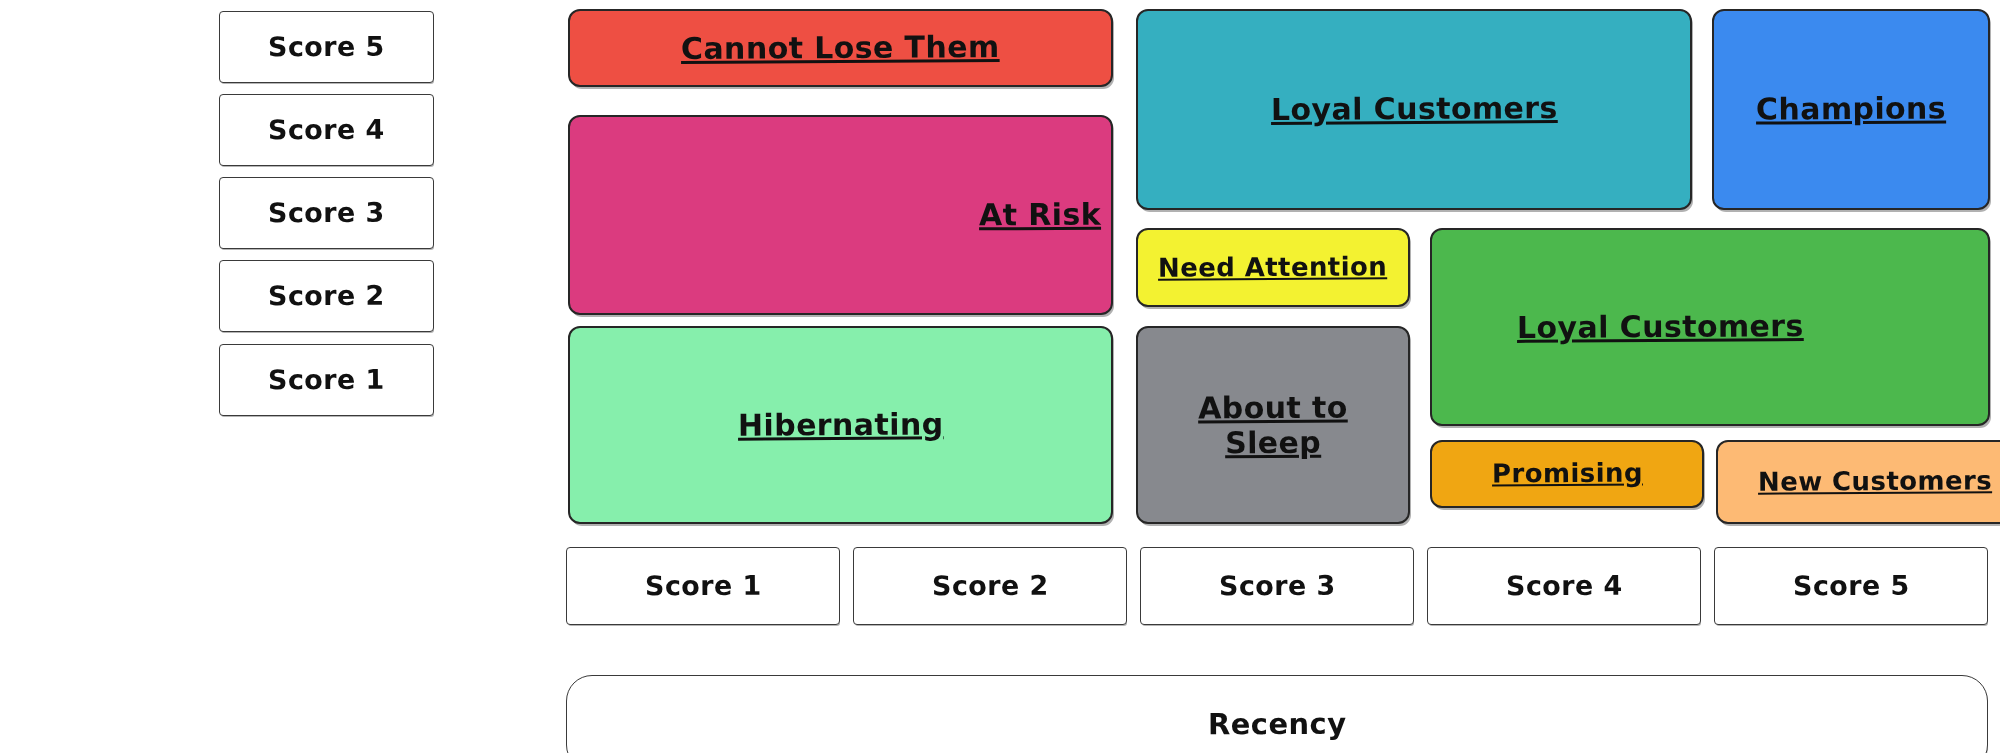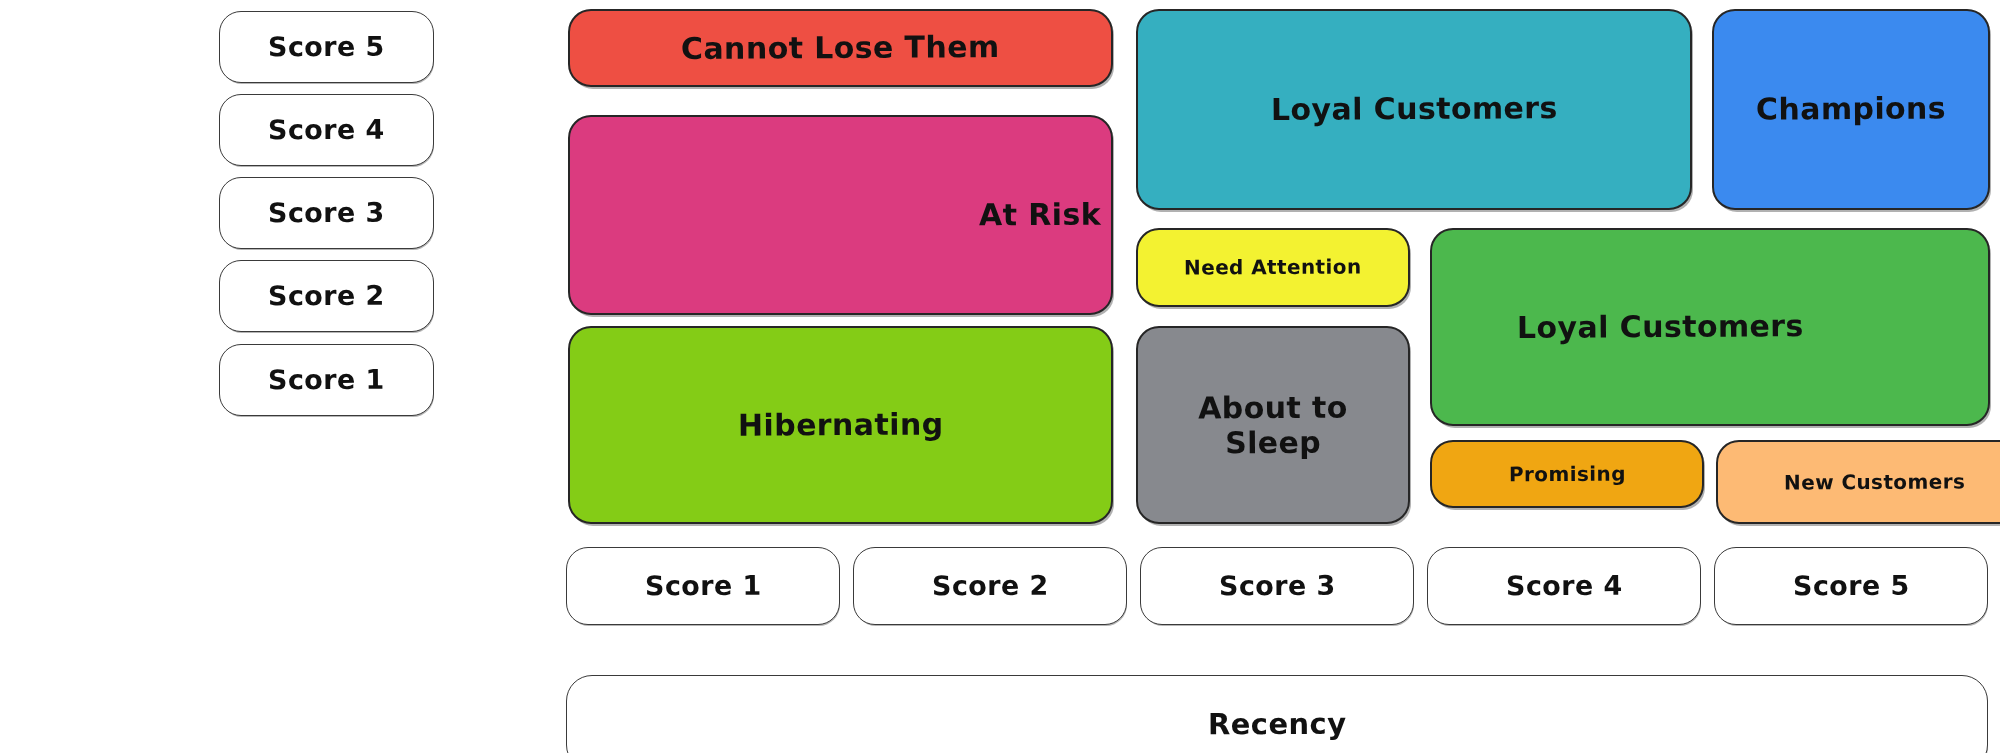--- a/index.html
+++ b/index.html
@@ -42,39 +42,40 @@
   .block .lbl {
     display: block;
     padding: 0 10px;
     transform: rotate(-0.35deg);
   }
 
   
   .label-box {
     background: #ffffff;
     border: 1.6px solid #3a3a3a;
-    border-radius: 22px;
+    border-radius: 4px;
     font-size: 27px;
     box-shadow: 1px 2px 0 -1px rgba(90,90,90,0.45);
   }
   .axis-box {
     background: #ffffff;
     border: 1.6px solid #3a3a3a;
     border-radius: 26px;
     font-size: 29px;
     box-shadow: 1px 2px 0 -1px rgba(90,90,90,0.45);
   }
 
   
   .seg {
     border: 2.2px solid #262626;
-    border-radius: 23px;
+    border-radius: 12px;
     font-size: 30px;
+    text-decoration: underline;
   }
-  .seg.small { font-size: 20px; }
+  .seg.small { font-size: 26px; }
 
   
   #freq-box .lbl { transform: translateY(-10px) rotate(-0.4deg); }
   
   #seg-loyal-green .lbl { transform: translateX(-50px) rotate(-0.35deg); }
   #seg-recency .lbl { transform: translateY(2px) rotate(-0.3deg); }
 </style>
 </head>
 <body>
 
@@ -98,21 +99,21 @@
   </div>
 
   <div class="block seg" id="seg-cannot-lose" style="left:568px; top:9px; width:545px; height:78px; background:#EE4F43;">
     <span class="lbl">Cannot Lose Them</span>
   </div>
 
   <div class="block seg" id="seg-at-risk" style="left:568px; top:115px; width:545px; height:200px; background:#DB3B7F;justify-content:flex-end;">
     <span class="lbl">At Risk</span>
   </div>
 
-  <div class="block seg" id="seg-hibernating" style="left:568px; top:326px; width:545px; height:198px; background:#84cc16;">
+  <div class="block seg" id="seg-hibernating" style="left:568px; top:326px; width:545px; height:198px; background:#86efac;">
     <span class="lbl">Hibernating</span>
   </div>
 
   <div class="block seg" id="seg-loyal-teal" style="left:1136px; top:9px; width:556px; height:201px; background:#35AFC0;">
     <span class="lbl">Loyal Customers</span>
   </div>
 
   <div class="block seg" id="seg-champions" style="left:1712px; top:9px; width:278px; height:201px; background:#3B8AEF;">
     <span class="lbl">Champions</span>
   </div>

